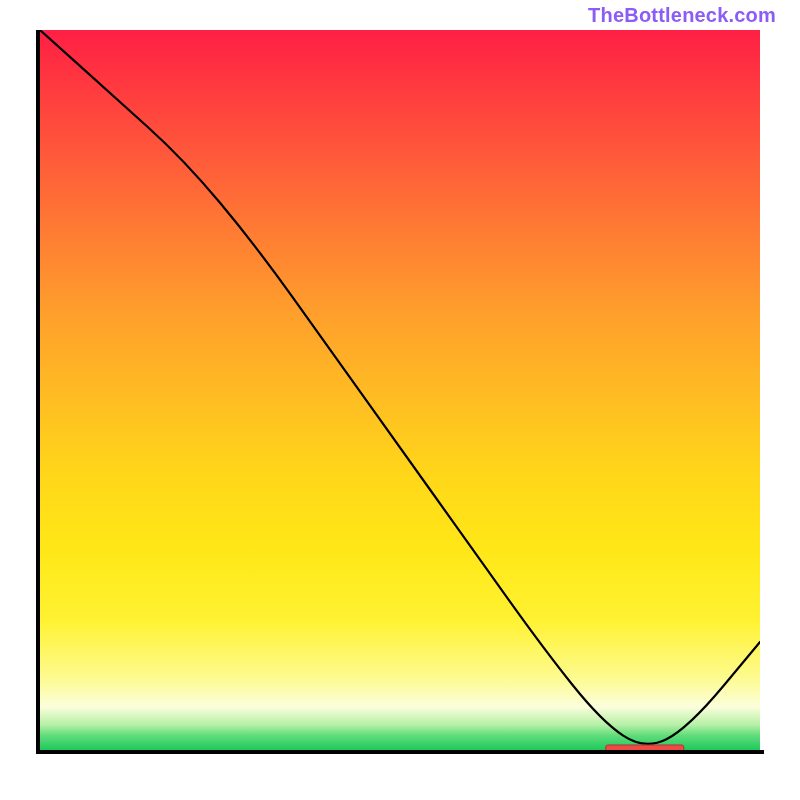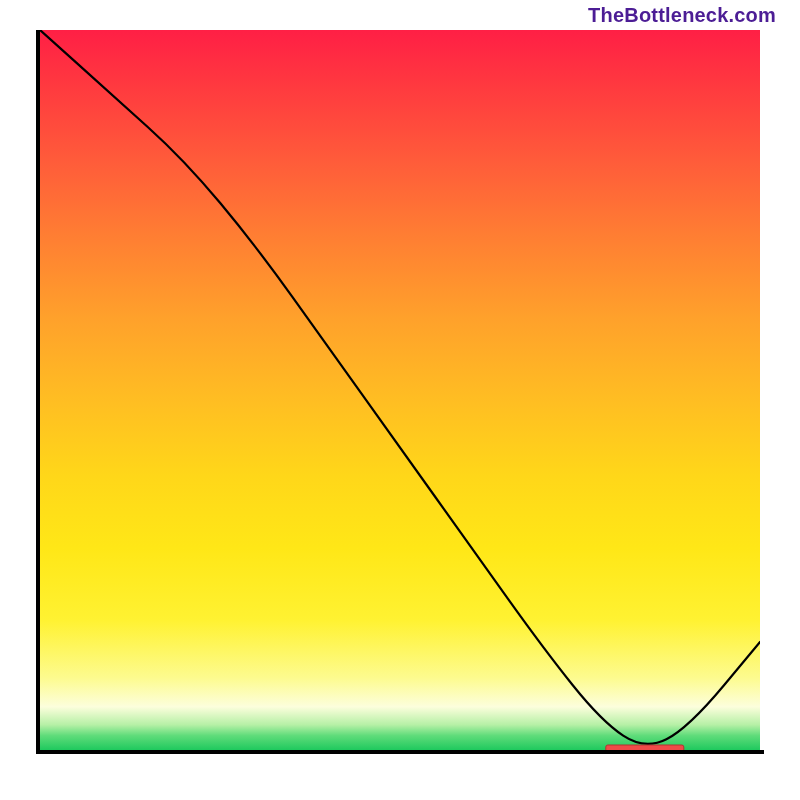--- a/index.html
+++ b/index.html
@@ -15,21 +15,21 @@
     position: relative;
     width: 800px;
     height: 800px;
   }
   .attribution {
     position: absolute;
     top: 4px;
     right: 24px;
     font-size: 20px;
     font-weight: 600;
-    color: #4c1d95;
+    color: #8b5cf6;
     letter-spacing: 0.2px;
   }
   
   .plot-area {
     position: absolute;
     left: 40px;
     top: 30px;
     width: 720px;
     height: 720px;
     

